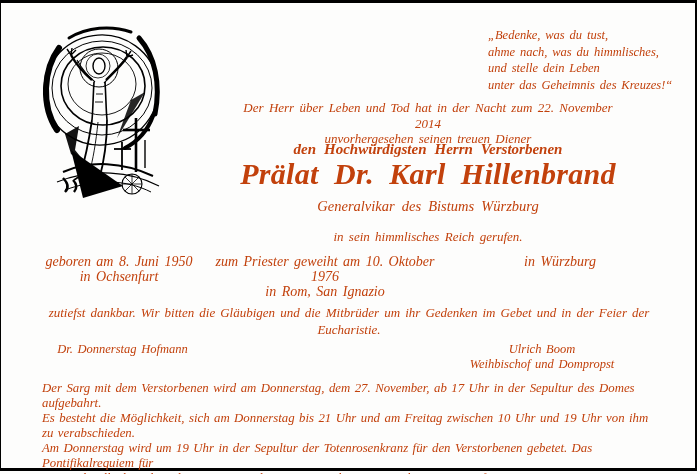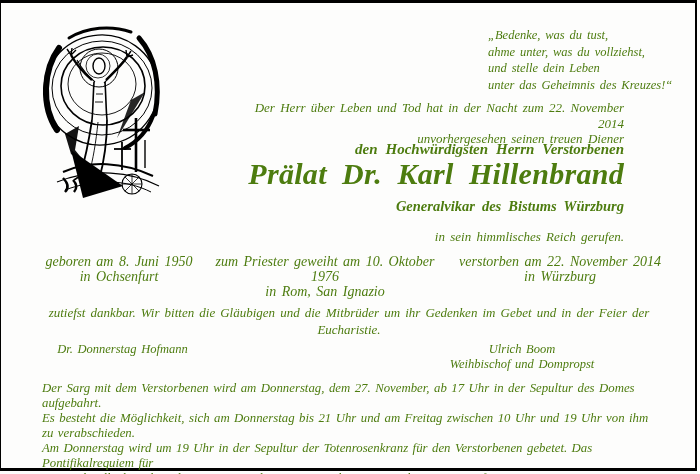--- a/index.html
+++ b/index.html
@@ -1,53 +1,53 @@
 <!DOCTYPE html>
 <html><head>
 <meta charset="utf-8">
 <style>
   html,body { margin:0; padding:0; background:#ffffff; }
   .page {
     position:relative; width:700px; height:474px; background:#fdfdfc;
     font-family:"Liberation Serif","DejaVu Serif",serif; font-style:italic;
-    color:#4d7c0f; overflow:hidden;
+    color:#c2410c; overflow:hidden;
   }
   .border-frame {
     position:absolute; left:0; top:0; width:697px; height:471px;
     border-left:1px solid #000; border-top:3px solid #000;
     border-right:2px solid #000; border-bottom:3px solid #000;
     box-sizing:border-box; pointer-events:none;
   }
   .artwork { position:absolute; left:35px; top:22px; }
 
   .quote-block {
     position:absolute; left:488px; top:27px; width:190px;
     font-size:12.5px; line-height:16.5px; word-spacing:0.14em; text-align:left;
   }
   .quote-attr { font-size:10.5px; line-height:14px; text-align:right; padding-right:8px; margin-top:1px; }
 
-  .announce { position:absolute; left:232px; width:392px; text-align:right; }
+  .announce { position:absolute; left:232px; width:392px; text-align:center; }
   .intro    { top:100px; font-size:13px; line-height:15.5px; word-spacing:0.16em; }
   .dom-line { top:141px; font-size:15px; font-weight:bold; word-spacing:0.28em; }
   .name     { top:157px; font-size:30px; font-weight:bold; word-spacing:0.25em; letter-spacing:0.3px; white-space:nowrap; }
-  .role     { top:198px; font-size:14.5px; font-weight:bold; word-spacing:0.24em; }
+  .role     { top:198px; font-size:14.5px; font-weight:normal; word-spacing:0.24em; }
   .called   { top:229px; font-size:13px; word-spacing:0.16em; }
 
   .col { position:absolute; top:254px; text-align:center; font-size:14px; line-height:15px; word-spacing:0.14em; }
   .col-born     { left:29px;  width:180px; }
   .col-ordained { left:215px; width:220px; }
   .col-died     { left:450px; width:220px; }
 
   .gratitude {
     position:absolute; top:304px; left:40px; width:618px; text-align:center;
     font-size:13px; line-height:17px; word-spacing:0.14em;
   }
   .signatory { position:absolute; top:342px; text-align:center; font-size:12.5px; line-height:15px; word-spacing:0.12em; }
   .sig-left  { left:40px;  width:165px; }
-  .sig-right { left:416px; width:212px; }
+  .sig-right { left:436px; width:212px; }
 
   .schedule {
     position:absolute; top:381px; left:42px; width:618px; text-align:left;
     font-size:12.8px; line-height:15px; word-spacing:0.1em;
   }
 </style>
 </head>
 <body>
 
 <div class="page">
@@ -95,21 +95,21 @@
         <path d="M30,168 C62,156 92,158 116,170" stroke-width="1"></path>
         <circle cx="97" cy="162" r="10" stroke-width="1.1"></circle>
         <path d="M97,152 V172 M87,162 H107 M90,155 L104,169 M104,155 L90,169" stroke-width="0.8"></path>
         <path d="M28,156 q8,8 2,14 M38,158 q6,6 1,12" stroke-width="2.4"></path>
       </g>
     </svg>
   </div>
 
   <div class="quote-block">
     <div>„Bedenke, was du tust,</div>
-    <div>ahme unter, was du vollziehst,</div>
+    <div>ahme nach, was du himmlisches,</div>
     <div>und stelle dein Leben</div>
     <div>unter das Geheimnis des Kreuzes!“</div>
   </div>
 
   <div class="announce intro">
     <div>Der Herr über Leben und Tod hat in der Nacht zum 22. November 2014</div>
     <div>unvorhergesehen seinen treuen Diener</div>
   </div>
   <div class="announce dom-line">den Hochwürdigsten Herrn Verstorbenen</div>
   <div class="announce name">Prälat Dr. Karl Hillenbrand</div>
@@ -118,21 +118,20 @@
 
   <div class="col col-born">
     <div>geboren am 8. Juni 1950</div>
     <div>in Ochsenfurt</div>
   </div>
   <div class="col col-ordained">
     <div>zum Priester geweiht am 10. Oktober 1976</div>
     <div>in Rom, San Ignazio</div>
   </div>
   <div class="col col-died">
-    <div>verstorben am 22. November 2014</div>
     <div>in Würzburg</div>
   </div>
 
   <div class="gratitude">
     <div>zutiefst dankbar. Wir bitten die Gläubigen und die Mitbrüder um ihr Gedenken im Gebet und in der Feier der Eucharistie.</div>
   </div>
 
   <div class="signatory sig-left">
     <div>Dr. Donnerstag Hofmann</div>
   </div>

